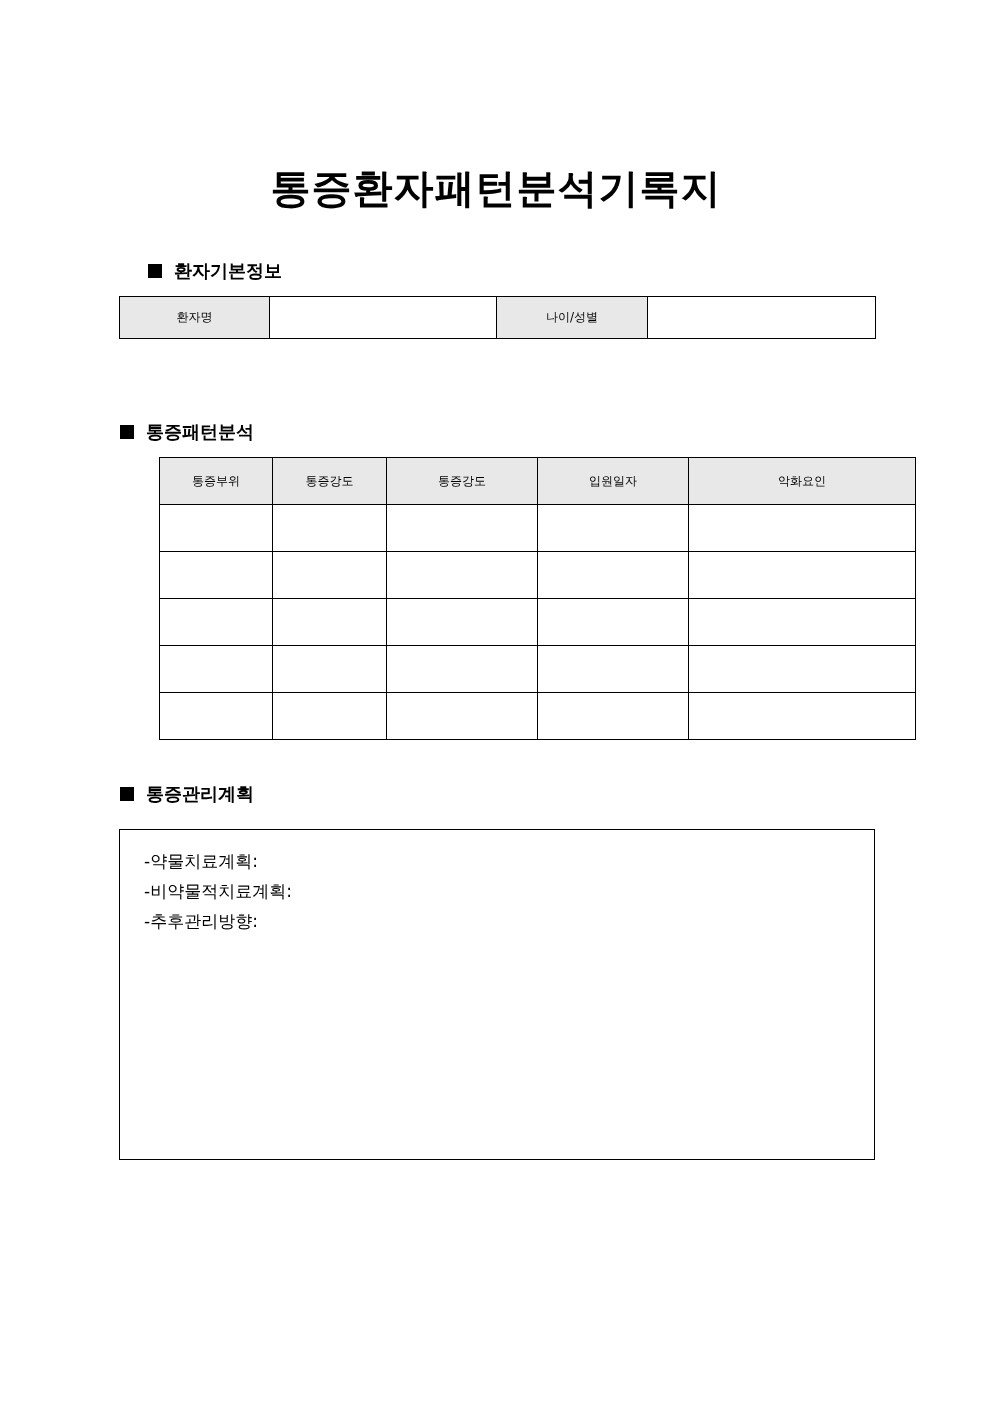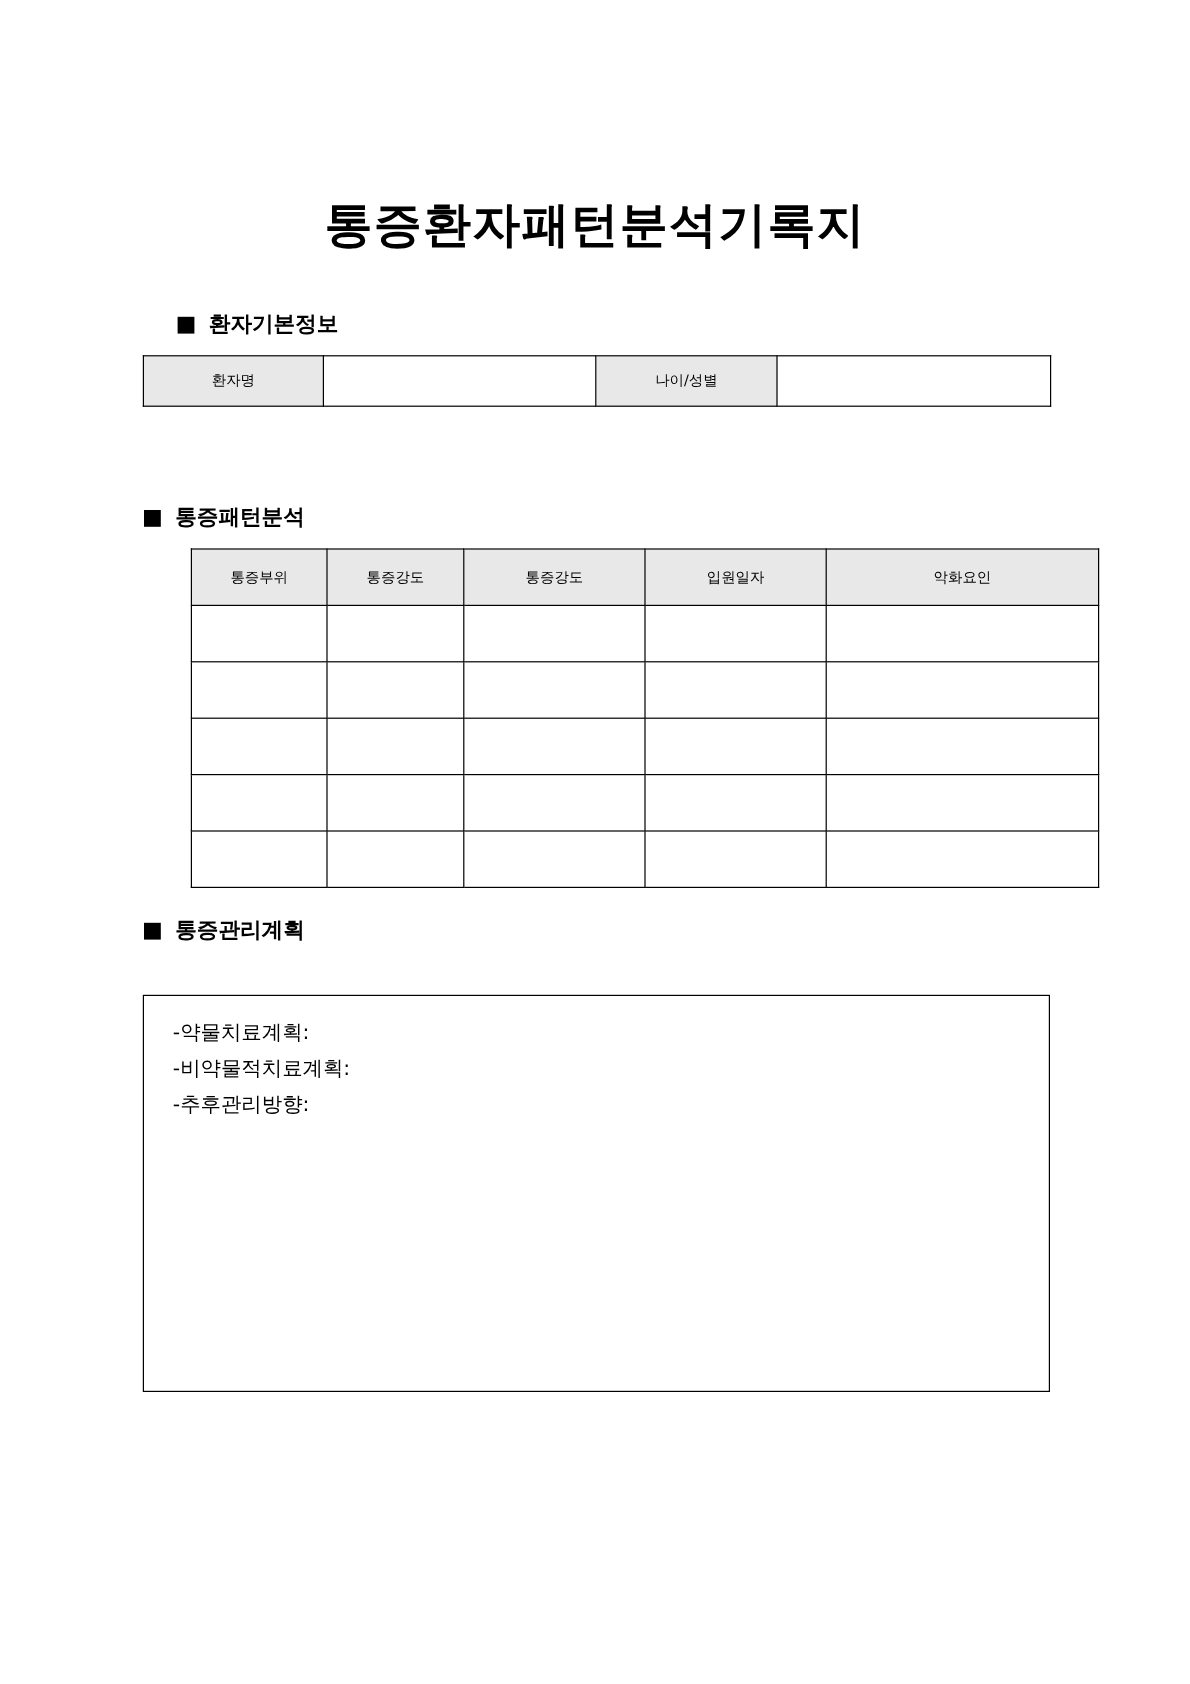--- a/index.html
+++ b/index.html
@@ -116,21 +116,21 @@
   <tr>
     <td></td>
     <td></td>
     <td></td>
     <td></td>
     <td></td>
   </tr>
 </tbody>
   </table>
 
-<div class="section-head" style="top:764px;">
+<div class="section-head" style="top:782px;">
   <span class="sq"></span>
   <span>통증관리계획</span>
 </div>
 
 <div class="plan-box">
   <div class="plan-lines">
     <div>-약물치료계획:</div>
     <div>-비약물적치료계획:</div>
     <div>-추후관리방향:</div>
   </div>

